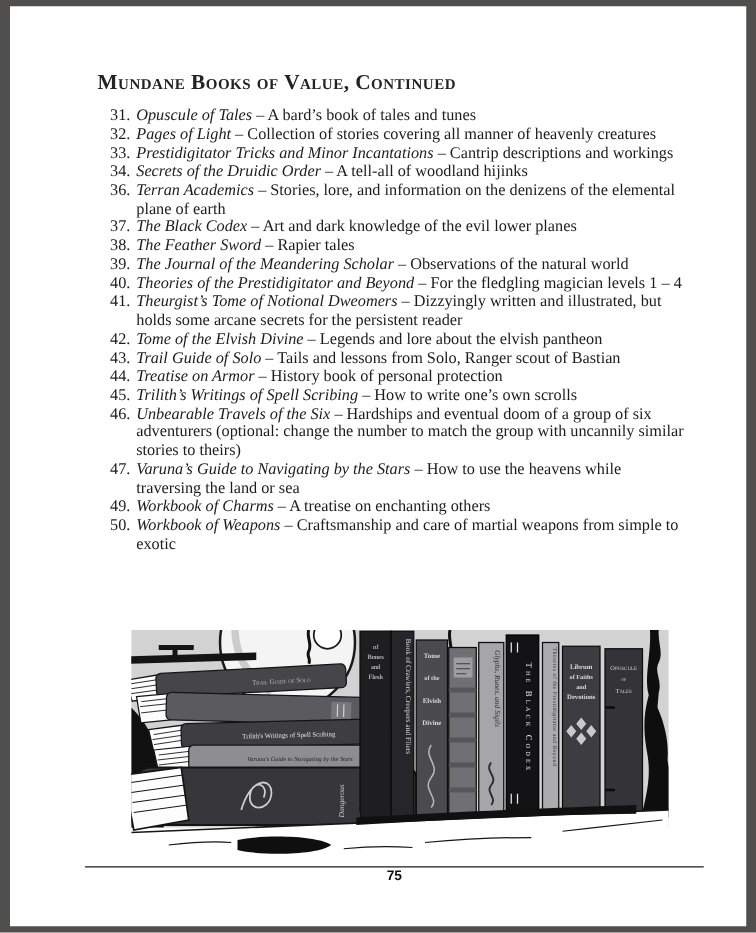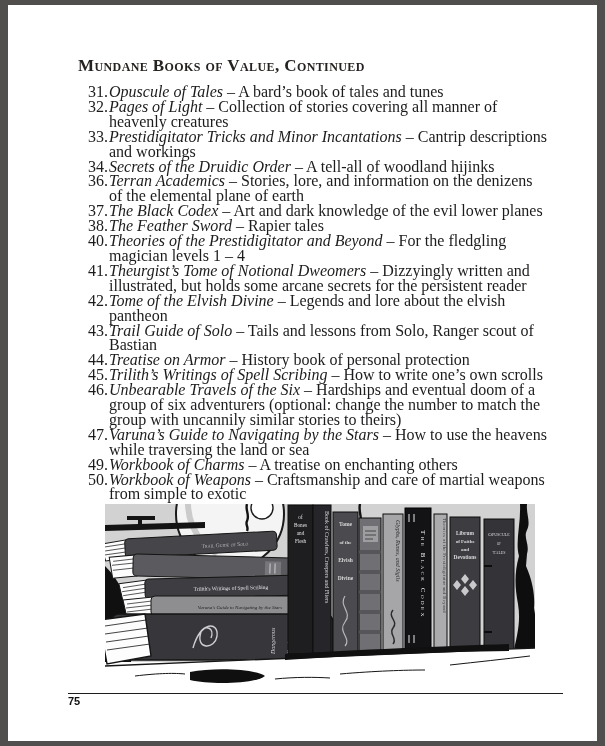--- a/index.html
+++ b/index.html
@@ -9,32 +9,32 @@
     font-family:"Liberation Serif",serif;
   }
   .page{position:absolute;left:8px;top:5px;width:589px;height:736px;background:#ffffff}
   .title{
     position:absolute;left:70px;top:50px;margin:0;
     font-size:17px;line-height:22px;font-weight:600;font-variant:small-caps;
     letter-spacing:.4px;color:#262220;white-space:nowrap;
   }
   .list{
     position:absolute;left:80px;top:80px;width:460px;
-    font-size:16px;line-height:14.9px;color:#1c1c1e;
+    font-size:13px;line-height:14.9px;color:#1c1c1e;
   }
   .li{display:flex}
   .num{flex:0 0 21px}
   .body{flex:1}
   .bt{font-style:italic}
   .sep{white-space:pre}
   .illus-wrap{position:absolute;left:97px;top:499px;width:430px;height:186px}
   .illus-wrap svg{display:block;width:100%;height:100%}
   .footer-rule{position:absolute;left:60px;top:688px;width:495px;height:0;border-top:1px solid #1c1c1c}
   .pagenum{
-    position:absolute;left:60px;top:690px;width:495px;text-align:left;
+    position:absolute;left:60px;top:690px;width:495px;text-align:center;
     font-family:"Liberation Sans",sans-serif;font-size:11px;font-weight:bold;color:#111;
   }
 </style>
 </head>
 <body>
 
 <div class="page">
 
   <h1 class="title">Mundane Books of Value, Continued</h1>
 
@@ -59,20 +59,24 @@
         <span class="num">36.</span>
         <span class="body"><i class="bt">Terran Academics</i><span class="sep"> – </span><span>Stories, lore, and information on the denizens of the elemental plane of earth</span></span>
       </div>
       <div class="li">
         <span class="num">37.</span>
         <span class="body"><i class="bt">The Black Codex</i><span class="sep"> – </span><span>Art and dark knowledge of the evil lower planes</span></span>
       </div>
       <div class="li">
         <span class="num">38.</span>
         <span class="body"><i class="bt">The Feather Sword</i><span class="sep"> – </span><span>Rapier tales</span></span>
+      </div>
+      <div class="li">
+        <span class="num">39.</span>
+        <span class="body"><i class="bt">The Journal of the Meandering Scholar</i><span class="sep"> – </span><span>Observations of the natural world</span></span>
       </div>
       <div class="li">
         <span class="num">40.</span>
         <span class="body"><i class="bt">Theories of the Prestidigitator and Beyond</i><span class="sep"> – </span><span>For the fledgling magician levels 1 – 4</span></span>
       </div>
       <div class="li">
         <span class="num">41.</span>
         <span class="body"><i class="bt">Theurgist’s Tome of Notional Dweomers</i><span class="sep"> – </span><span>Dizzyingly written and illustrated, but holds some arcane secrets for the persistent reader</span></span>
       </div>
       <div class="li">

